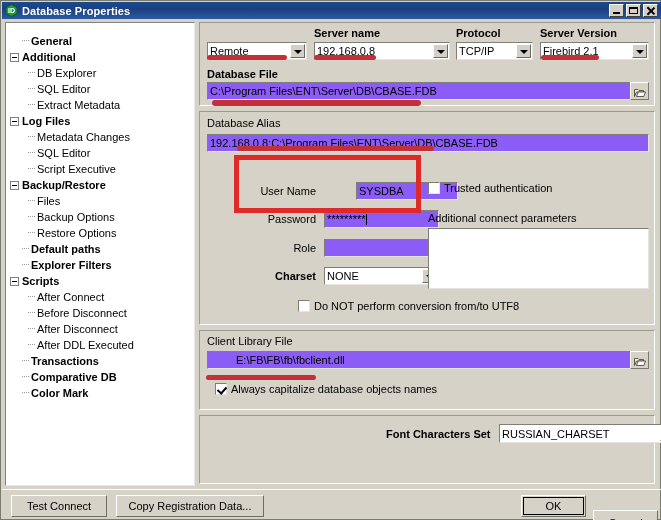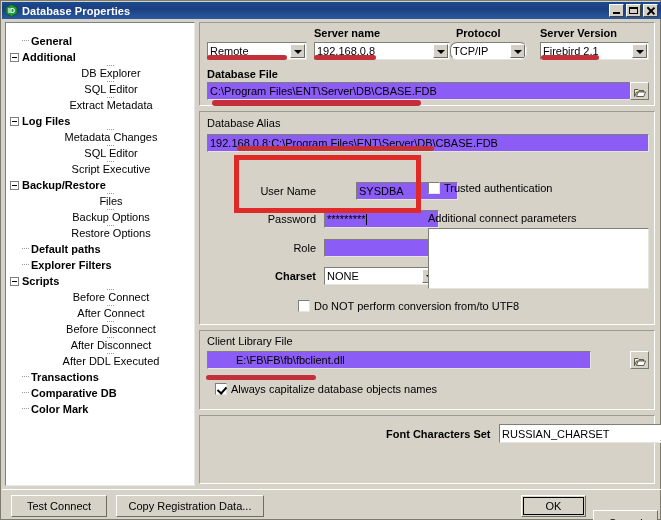--- a/index.html
+++ b/index.html
@@ -106,21 +106,21 @@
   .tree-node .twisty::before {
     content:""; position:absolute; left:1px; top:3px; width:5px; height:1px; background:#000;
   }
   .tree-node .spacer-twisty { width: 9px; margin-right: 3px; flex:0 0 auto; }
   .tree-node .lbl { font-weight: normal; }
   .tree-node.bold .lbl { font-weight: bold; }
   .tree-node .dash {
     width: 7px; height: 1px; border-top: 1px dotted #9a9a9a; margin-right: 2px; flex:0 0 auto;
   }
   .lvl0 { padding-left: 4px; }
-  .lvl1 { padding-left: 22px; flex-direction: column; }
+  .lvl1 { padding-left: 22px; }
 
   
   .rightpane {
     position: absolute; left: 198px; top: 21px;
     width: 459px; height: 464px;
   }
   .groupbox {
     position: absolute;
     background: #d6d2c8;
     border: 1px solid #ffffff;
@@ -340,24 +340,20 @@
         <span class="spacer-twisty"></span>
         <span class="dash"></span>
         <span class="lbl">Explorer Filters</span>
       </div>
       <div class="tree-node lvl0 bold">
         <span class="twisty"></span>
         <span class="lbl">Scripts</span>
       </div>
       <div class="tree-node lvl1">
         <span class="dash"></span>
-        <span class="lbl">Before Connect</span>
-      </div>
-      <div class="tree-node lvl1">
-        <span class="dash"></span>
         <span class="lbl">After Connect</span>
       </div>
       <div class="tree-node lvl1">
         <span class="dash"></span>
         <span class="lbl">Before Disconnect</span>
       </div>
       <div class="tree-node lvl1">
         <span class="dash"></span>
         <span class="lbl">After Disconnect</span>
       </div>
@@ -392,21 +388,21 @@
         <span class="arrow"></span>
       </div>
 
       <span class="fieldlabel b" style="position:absolute; left:114px; top:4px;">Server name</span>
       <div class="combo" style="left:114px; top:19px; width:136px; height:18px; position:absolute;">
         <span>192.168.0.8</span>
         <span class="arrow"></span>
       </div>
 
       <span class="fieldlabel b" style="position:absolute; left:256px; top:4px;">Protocol</span>
-      <div class="combo" style="left:250px; top:19px; width:77px; height:18px; position:absolute;border-radius:7px;">
+      <div class="combo" style="left:256px; top:19px; width:77px; height:18px; position:absolute;">
         <span>TCP/IP</span>
         <span class="arrow"></span>
       </div>
 
       <span class="fieldlabel b" style="position:absolute; left:340px; top:4px;">Server Version</span>
       <div class="combo" style="left:340px; top:19px; width:109px; height:18px; position:absolute;">
         <span>Firebird 2.1</span>
         <span class="arrow"></span>
       </div>
 
@@ -460,21 +456,21 @@
       <div class="textarea" style="position:absolute; left:228px; top:116px; width:221px; height:61px;"></div>
 
       <div class="chkrow" style="left:98px; top:188px;">
         <span class="chk"></span>
         <span>Do NOT perform conversion from/to UTF8</span>
       </div>
     </div>
 
     <div class="groupbox" style="left:0px; top:308px; width:456px; height:80px;">
       <span class="fieldlabel" style="position:absolute; left:7px; top:4px;">Client Library File</span>
-      <div class="textbox" style="position:absolute; left:7px; top:20px; width:384px; height:18px;padding-left:28px;">
+      <div class="textbox" style="position:absolute; left:7px; top:20px; width:442px; height:18px;padding-left:28px;">
         <span>E:\FB\FB\fb\fbclient.dll</span>
       </div>
       <div class="browse-btn" style="left:430px; top:20px;">
         <svg class="folder-ic" viewBox="0 0 12 9">
           <path d="M0.5 8.5 L0.5 1.5 L4 1.5 L5 2.5 L9.5 2.5 L9.5 4 L2.5 4 L0.5 8.5 Z" fill="#f5f0d0" stroke="#3a3a2a" stroke-width="0.8"></path>
           <path d="M2.5 8.5 L4.2 4 L11.5 4 L9.8 8.5 Z" fill="#ffffff" stroke="#3a3a2a" stroke-width="0.8"></path>
         </svg>
       </div>
       <div class="chkrow" style="left:9px; top:52px;padding-left:6px;">
         <span class="chk checked"></span>

